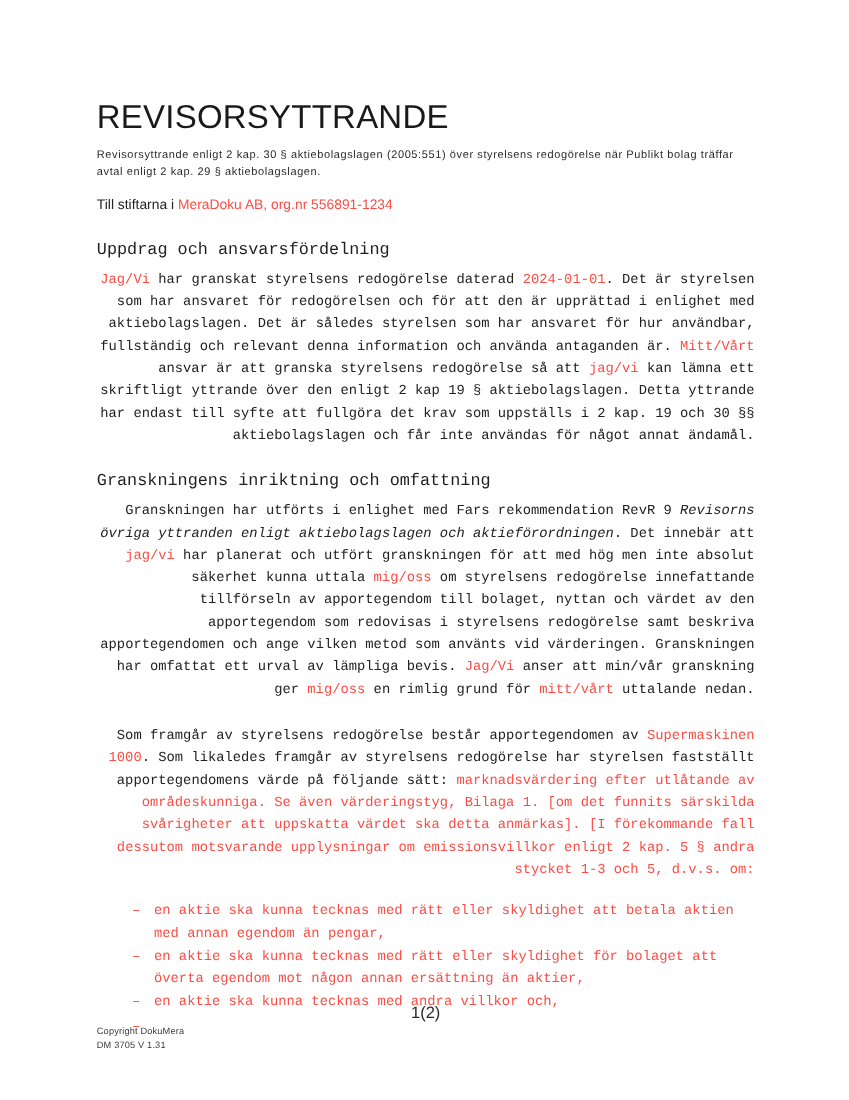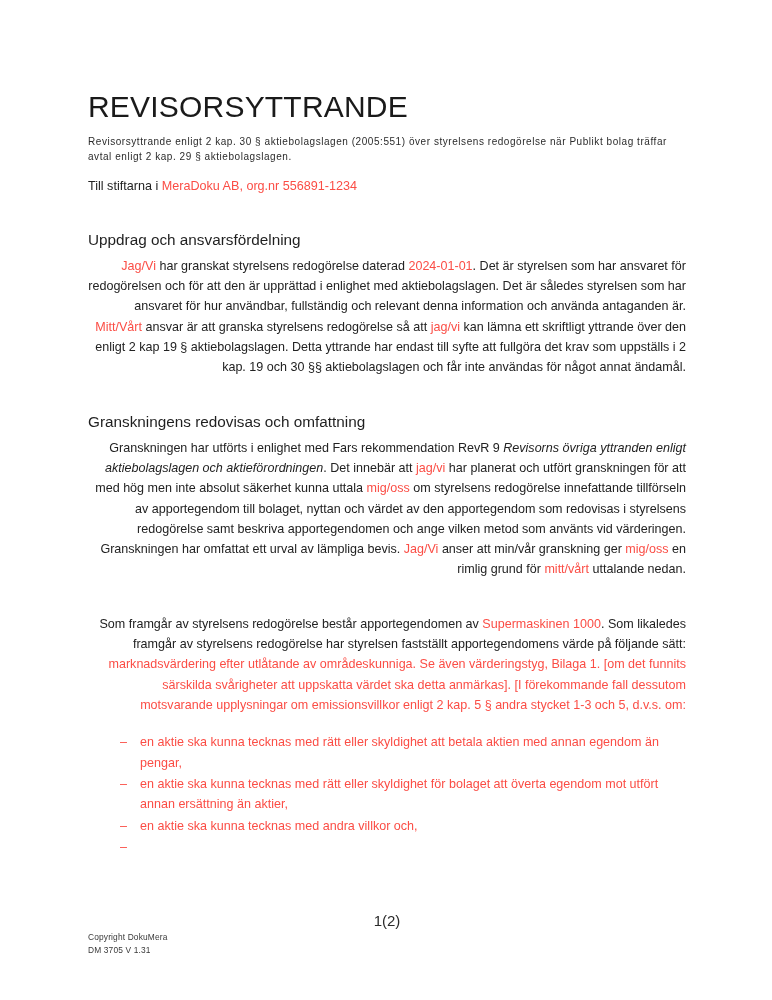--- a/index.html
+++ b/index.html
@@ -46,21 +46,22 @@
 
   
   .recipient {
     font-size: 12.6px;
     color: #222222;
     line-height: 1.5;
   }
 
   
   .section {
-    margin-top: 34px;
+    margin-top: 22px;
+    font-family: Liberation Mono, monospace;
   }
   .section-heading {
     font-size: 15.3px;
     font-weight: 400;
     color: #1f1f1f;
     margin: 0 0 6px 0;
     line-height: 1.3;
   }
   .para {
     font-size: 12.55px;
@@ -134,30 +135,30 @@
     <p class="recipient">
       <span>Till stiftarna i </span><span class="red">MeraDoku AB, org.nr 556891-1234</span>
     </p>
 
     <div class="section">
       <h2 class="section-heading">Uppdrag och ansvarsfördelning</h2>
       <p class="para"><span class="red">Jag/Vi</span><span> har granskat styrelsens redogörelse daterad </span><span class="red">2024-01-01</span><span>. Det är styrelsen som har ansvaret för redogörelsen och för att den är upprättad i enlighet med aktiebolagslagen. Det är således styrelsen som har ansvaret för hur användbar, fullständig och relevant denna information och använda antaganden är. </span><span class="red">Mitt/Vårt</span><span> ansvar är att granska styrelsens redogörelse så att </span><span class="red">jag/vi</span><span> kan lämna ett skriftligt yttrande över den enligt 2 kap 19 § aktiebolagslagen. Detta yttrande har endast till syfte att fullgöra det krav som uppställs i 2 kap. 19 och 30 §§ aktiebolagslagen och får inte användas för något annat ändamål.</span></p>
     </div>
 
     <div class="section">
-      <h2 class="section-heading">Granskningens redovisas och omfattning</h2>
+      <h2 class="section-heading">Granskningens inriktning och omfattning</h2>
       <p class="para"><span>Granskningen har utförts i enlighet med Fars rekommendation RevR 9 </span><span class="ital">Revisorns övriga yttranden enligt aktiebolagslagen och aktieförordningen</span><span>. Det innebär att </span><span class="red">jag/vi</span><span> har planerat och utfört granskningen för att med hög men inte absolut säkerhet kunna uttala </span><span class="red">mig/oss</span><span> om styrelsens redogörelse innefattande tillförseln av apportegendom till bolaget, nyttan och värdet av den apportegendom som redovisas i styrelsens redogörelse samt beskriva apportegendomen och ange vilken metod som använts vid värderingen. Granskningen har omfattat ett urval av lämpliga bevis. </span><span class="red">Jag/Vi</span><span> anser att min/vår granskning ger </span><span class="red">mig/oss</span><span> en rimlig grund för </span><span class="red">mitt/vårt</span><span> uttalande nedan.</span></p>
     </div>
 
     <div class="section">
       <p class="para"><span>Som framgår av styrelsens redogörelse består apportegendomen av </span><span class="red">Supermaskinen 1000</span><span>. Som likaledes framgår av styrelsens redogörelse har styrelsen fastställt apportegendomens värde på följande sätt: </span><span class="red">marknadsvärdering efter utlåtande av områdeskunniga. Se även värderingstyg, Bilaga 1. [om det funnits särskilda svårigheter att uppskatta värdet ska detta anmärkas]. [I förekommande fall dessutom motsvarande upplysningar om emissionsvillkor enligt 2 kap. 5 § andra stycket 1-3 och 5, d.v.s. om:</span></p>
 
       <ul class="bullets">
         <li><span class="dash">–</span><span>en aktie ska kunna tecknas med rätt eller skyldighet att betala aktien med annan egendom än pengar,</span></li>
-        <li><span class="dash">–</span><span>en aktie ska kunna tecknas med rätt eller skyldighet för bolaget att överta egendom mot utfört annan ersättning än aktier,</span></li>
+        <li><span class="dash">–</span><span>en aktie ska kunna tecknas med rätt eller skyldighet för bolaget att överta egendom mot någon annan ersättning än aktier,</span></li>
         <li><span class="dash">–</span><span>en aktie ska kunna tecknas med andra villkor och,</span></li>
         <li><span class="dash">–</span></li>
       </ul>
     </div>
 
   </div>
 
   <div class="footer">
     <div class="page-number">1(2)</div>
     <div class="footer-meta">

